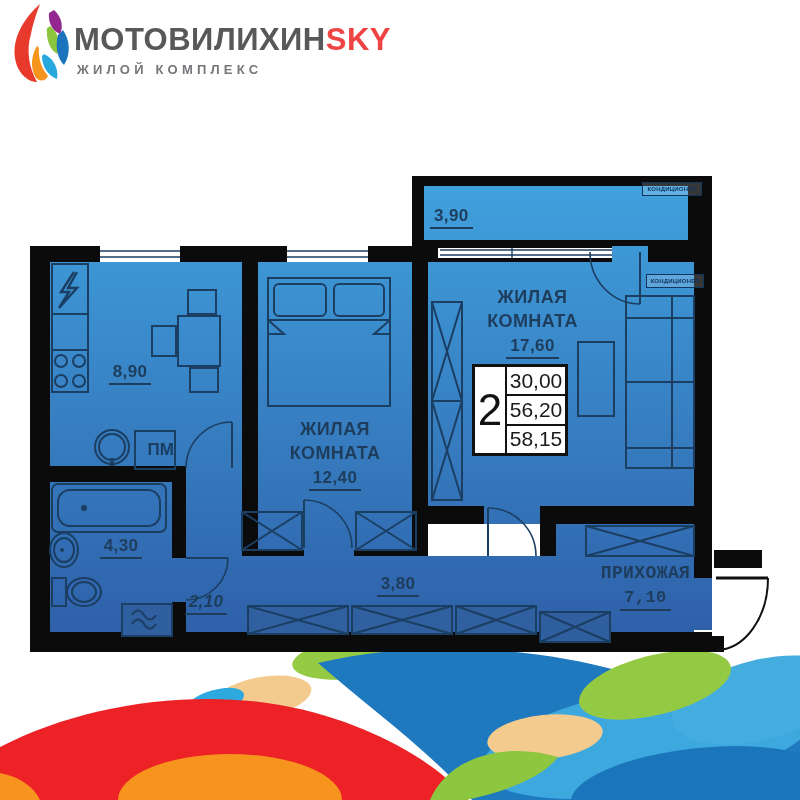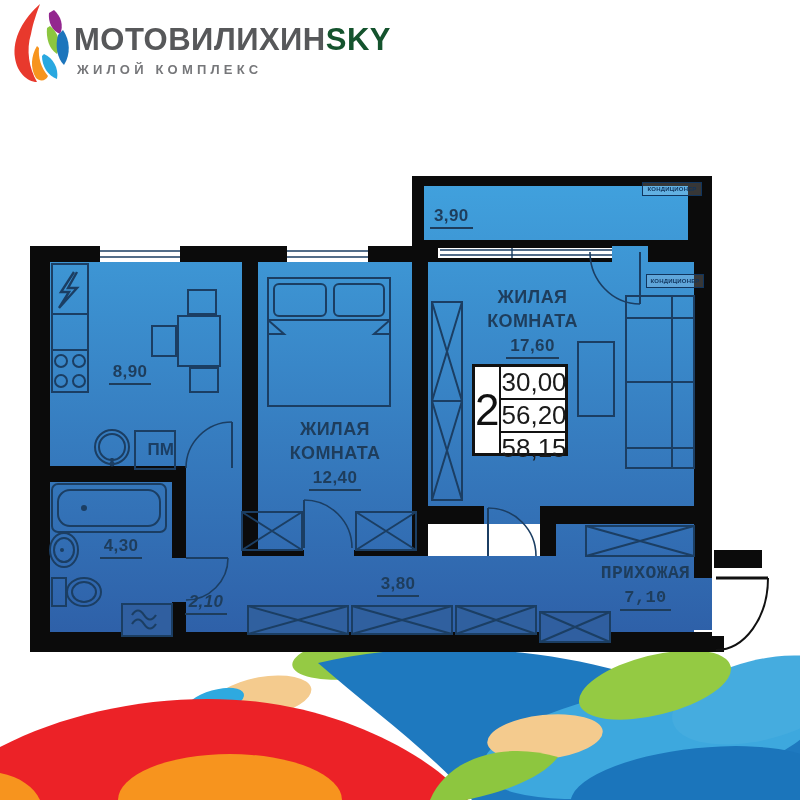--- a/index.html
+++ b/index.html
@@ -16,21 +16,21 @@
           text-align:center;letter-spacing:.4px;line-height:1.32;z-index:30;}
   .area{display:inline-block;border-bottom:2px solid #1e3d5c;padding:0 4px;
         font-size:17px;font-weight:700;}
   .infobox{position:absolute;left:472px;top:364px;width:96px;height:92px;
            background:#ffffff;border:3px solid #111;display:flex;z-index:40;
            box-sizing:border-box;}
   .ib-left{width:30px;display:flex;align-items:center;justify-content:center;
            font-size:44px;color:#111;font-weight:400;}
   .ib-right{flex:1;display:flex;flex-direction:column;border-left:2px solid #111;}
   .ib-cell{flex:1;display:flex;align-items:center;justify-content:center;
-           font-size:26px;color:#1a1a1a;font-weight:500;border-bottom:2px solid #111;}
+           font-size:21px;color:#1a1a1a;font-weight:500;border-bottom:2px solid #111;}
   .ib-cell:last-child{border-bottom:none;border-radius:8px;}
   .acbox{position:absolute;z-index:25;border:1px solid #10355e;
          background:rgba(255,255,255,0.18);color:#10355e;font-size:6px;
          display:flex;align-items:center;justify-content:center;
          letter-spacing:.2px;font-weight:700;}
   .pmbox{position:absolute;left:134px;top:430px;width:38px;height:36px;z-index:22;
          border:2px solid #1b3e63;display:flex;align-items:center;justify-content:flex-end;
          color:#1b3e63;font-weight:700;font-size:17px;}
   .logo-title{position:absolute;left:74px;top:22px;font-size:31px;font-weight:700;
               letter-spacing:.5px;color:#57585a;z-index:50;}
@@ -45,21 +45,21 @@
 <body>
 
 <svg id="logo-flame" width="66" height="84" viewBox="0 0 66 84">
   <path d="M34,2 C18,16 6,36 9,56 C11,70 21,80 31,80 C23,66 20,48 25,32 C27,21 31,10 34,2 Z" fill="#E8392D"></path>
   <path d="M31,44 C25,54 24,66 30,76 C34,80 40,79 42,74 C35,66 32,55 33,46 Z" fill="#F7941E"></path>
   <path d="M48,8 C55,14 58,24 54,32 C46,29 42,20 43,11 Z" fill="#93278F"></path>
   <path d="M44,24 C52,30 56,42 51,52 C43,47 40,36 41,26 Z" fill="#8CC63F"></path>
   <path d="M57,28 C64,38 65,52 58,63 C51,56 49,44 52,33 Z" fill="#1C75BC"></path>
   <path d="M38,52 C47,56 53,66 51,77 C42,74 36,64 36,54 Z" fill="#29A8E0"></path>
 </svg>
-<div class="logo-title"><span>МОТОВИЛИХИН</span><span style="color:#14532d">SKY</span></div>
+<div class="logo-title"><span>МОТОВИЛИХИН</span><span style="color:#ef4444">SKY</span></div>
 <div class="logo-sub">ЖИЛОЙ КОМПЛЕКС</div>
 
 <div class="room" style="left:424px;top:186px;width:264px;height:54px;z-index:6;"></div>
 <div class="room" style="left:50px;top:262px;width:192px;height:204px;"></div>
 <div class="room" style="left:258px;top:262px;width:154px;height:294px;"></div>
 <div class="room" style="left:428px;top:262px;width:266px;height:244px;"></div>
 <div class="room" style="left:50px;top:482px;width:122px;height:150px;"></div>
 <div class="room" style="left:186px;top:466px;width:56px;height:166px;"></div>
 <div class="room" style="left:186px;top:556px;width:508px;height:76px;"></div>
 <div class="room" style="left:540px;top:524px;width:154px;height:108px;"></div>

